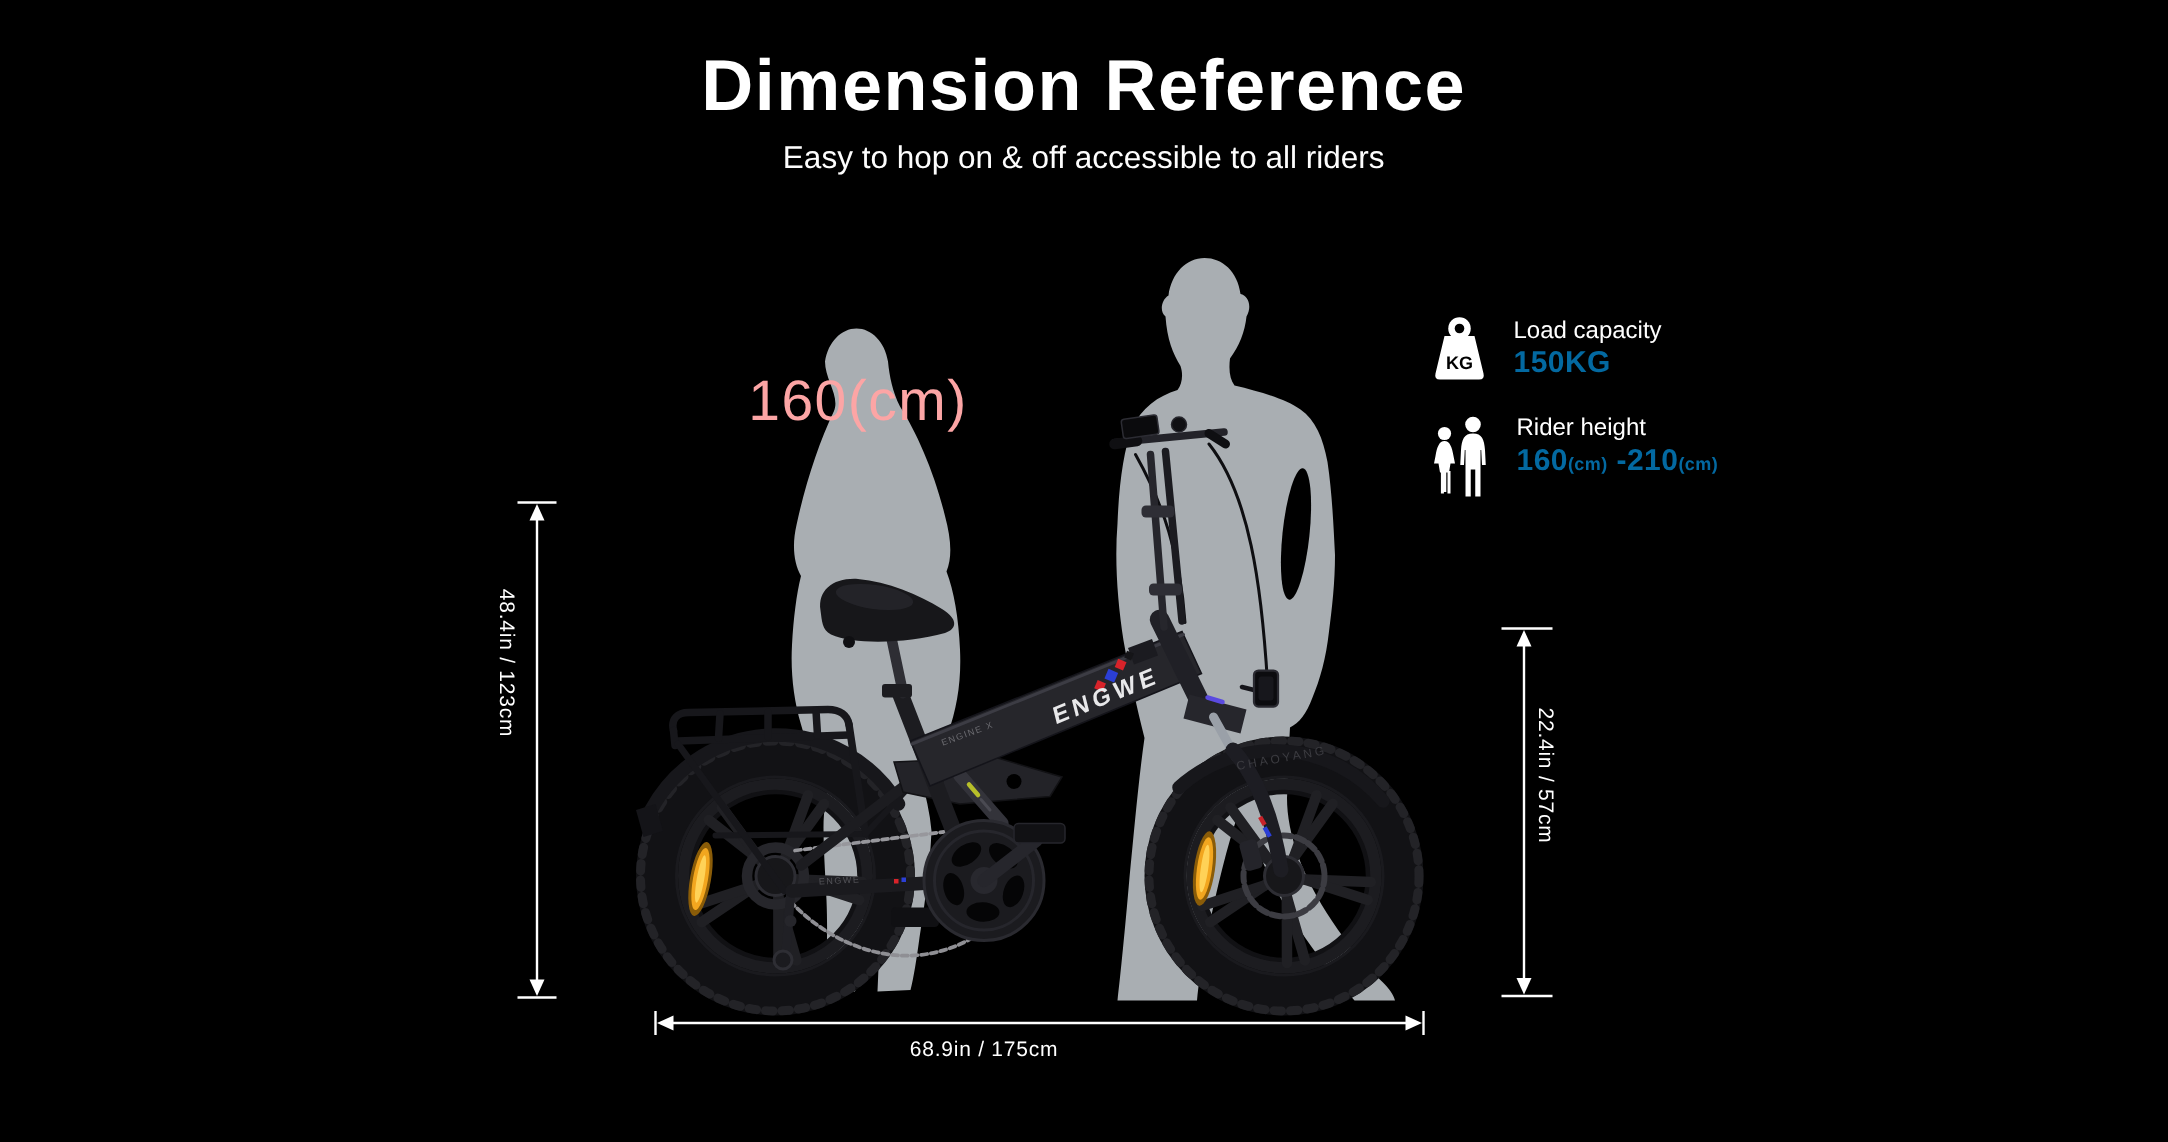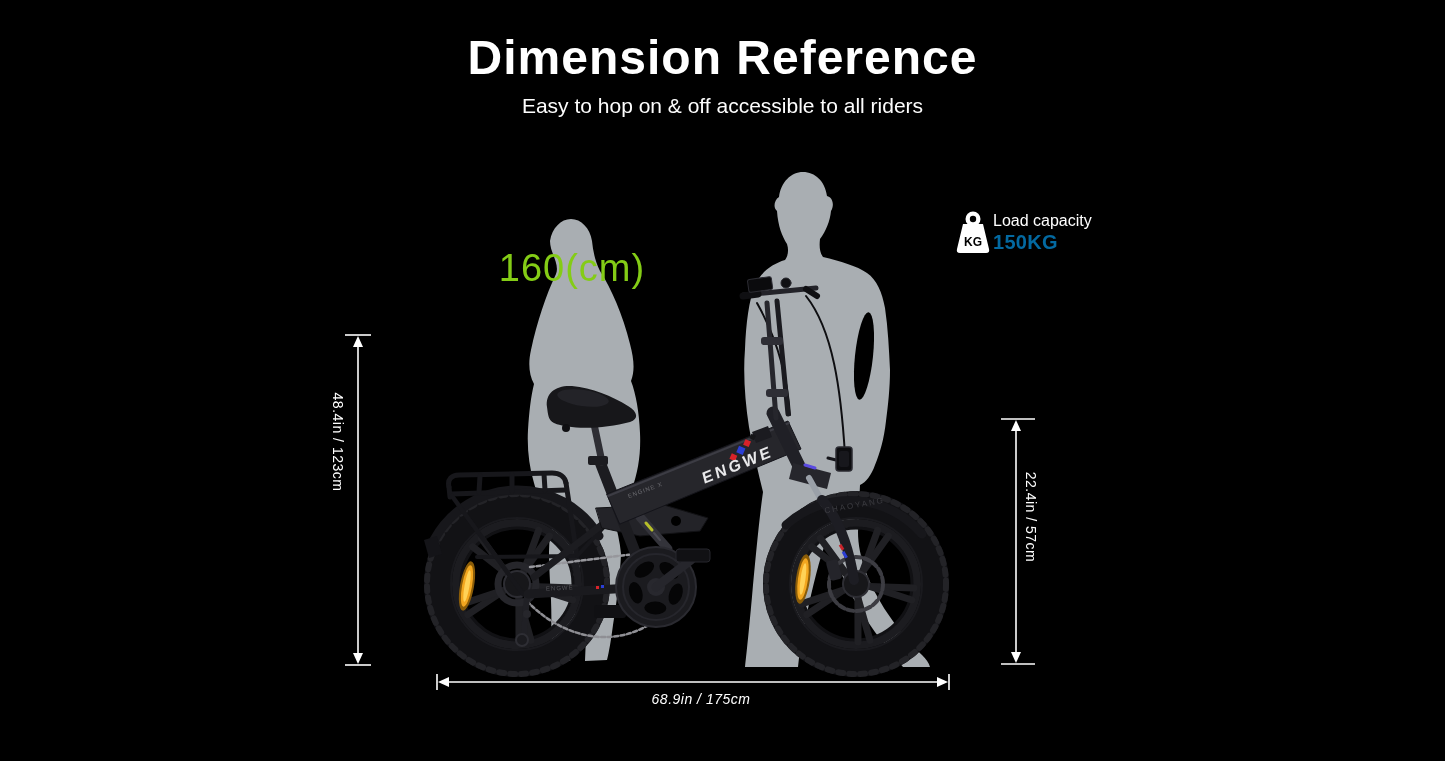--- a/index.html
+++ b/index.html
@@ -2,26 +2,26 @@
 <html><head>
 <meta charset="utf-8">
 <style>
   html,body{margin:0;padding:0;background:#000;}
   .canvas{position:relative;width:1445px;height:761px;background:#000;overflow:hidden;
           font-family:"Liberation Sans",sans-serif;color:#fff;}
   .abs{position:absolute;}
   .title{left:0;top:30px;width:1445px;text-align:center;font-size:48px;font-weight:800;
          letter-spacing:1px;color:#fff;}
   .subtitle{left:0;top:94px;width:1445px;text-align:center;font-size:21px;font-weight:400;color:#fdfdfd;}
-  .fig-label{font-size:38px;font-weight:400;letter-spacing:1px;color:#84cc16;text-align:center;width:180px;}
+  .fig-label{font-size:38px;font-weight:400;letter-spacing:1px;color:#fca5a5;text-align:center;width:180px;}
   .dim-label{font-size:14px;color:#fff;letter-spacing:.5px;white-space:nowrap;text-align:center;}
   .vlabel{width:120px;transform:rotate(90deg);transform-origin:center center;}
   .scene{position:absolute;left:0;top:0;}
   .spec-row{position:absolute;left:953px;display:flex;align-items:flex-start;}
-  .spec-text{margin-left:0;}
+  .spec-text{margin-left:16px;}
   .spec-label{font-size:16px;font-weight:400;color:#fff;line-height:19px;}
   .spec-value{font-size:20px;font-weight:700;color:#0369a1;line-height:24px;letter-spacing:.3px;}
   .unit-small{font-size:12px;font-weight:700;}
   .brand-on-tube{font-size:16px;font-weight:700;letter-spacing:3px;color:#e8e8ea;
       transform:rotate(-22deg) skewX(-8deg);transform-origin:center;}
   .tiny-brand{font-size:6px;color:#6b6b70;letter-spacing:1px;transform-origin:center;}
 </style>
 </head>
 <body>
 
@@ -261,29 +261,45 @@
 
   <div class="abs fig-label" style="left:482px;top:247px;">160(cm)</div>
 
   <div class="abs brand-on-tube" style="left:700px;top:456px;">ENGWE</div>
   <div class="abs tiny-brand" style="left:627px;top:487px;transform:rotate(-20deg);">ENGINE X</div>
   <div class="abs tiny-brand" style="left:546px;top:585px;transform:rotate(-3deg);color:#525257;">ENGWE</div>
   <div class="abs tiny-brand" style="left:824px;top:501px;transform:rotate(-10deg);font-size:8px;color:#3c3c41;letter-spacing:2px;">CHAOYANG</div>
 
   <div class="abs dim-label vlabel" style="left:278px;top:434px;">48.4in / 123cm</div>
   <div class="abs dim-label vlabel" style="left:971px;top:509px;">22.4in / 57cm</div>
-  <div class="abs dim-label" style="left:631px;top:691px;width:140px;font-style:italic;">68.9in / 175cm</div>
+  <div class="abs dim-label" style="left:586px;top:691px;width:140px;">68.9in / 175cm</div>
 
   <div class="spec-row" style="top:211px;">
     <svg width="40" height="46" viewBox="0 0 40 46">
       <circle cx="20" cy="8" r="7.5" fill="#fff"></circle>
       <circle cx="20" cy="8" r="3.2" fill="#000"></circle>
       <path d="M 10 13 L 30 13 L 36 38 Q 37 42 33 42 L 7 42 Q 3 42 4 38 Z" fill="#fff"></path>
       <text x="20" y="35" text-anchor="middle" font-family="Liberation Sans,sans-serif" font-size="12" font-weight="700" fill="#000">KG</text>
     </svg>
     <div class="spec-text">
       <div class="spec-label">Load capacity</div>
       <div class="spec-value">150KG</div>
     </div>
   </div>
 
+  <div class="spec-row" style="top:276px;">
+    <svg width="42" height="58" viewBox="0 0 42 58">
+
+      <circle cx="10" cy="13" r="4.4" fill="#fff"></circle>
+      <path d="M 10 18 C 6.5 18 5 22 4 28 L 3 33 L 6 33 L 7 39 L 8.8 39 L 8.8 52 L 10 52 L 11.2 52 L 11.2 39 L 13 39 L 14 33 L 17 33 L 16 28 C 15 22 13.5 18 10 18 Z" fill="#fff"></path>
+      <rect x="7.6" y="38" width="2" height="15" fill="#fff"></rect>
+      <rect x="12" y="38" width="2" height="15" fill="#fff"></rect>
+
+      <circle cx="29" cy="7" r="5.2" fill="#fff"></circle>
+      <path d="M 29 13 C 23 13 21.5 17 21 24 L 20.5 34 L 23 34 L 23.5 24 L 24 24 L 24 55 L 27.5 55 L 27.5 37 L 30.5 37 L 30.5 55 L 34 55 L 34 24 L 34.5 24 L 35 34 L 37.5 34 L 37 24 C 36.5 17 35 13 29 13 Z" fill="#fff"></path>
+    </svg>
+    <div class="spec-text">
+      <div class="spec-label">Rider height</div>
+      <div class="spec-value"><span>160</span><span class="unit-small">(cm)</span><span> -</span><span>210</span><span class="unit-small">(cm)</span></div>
+    </div>
+  </div>
 
 </div>
 
 </body></html>

